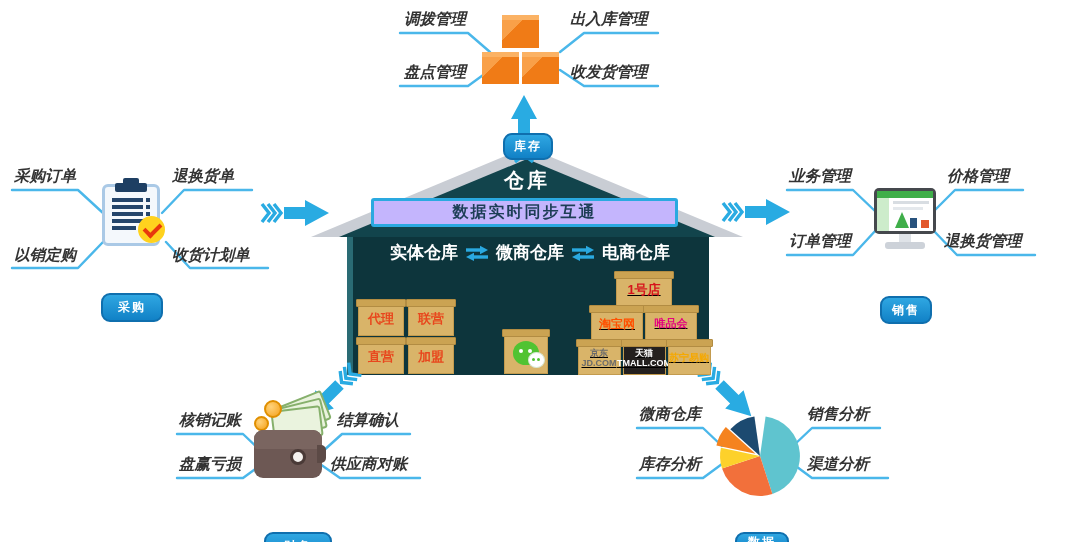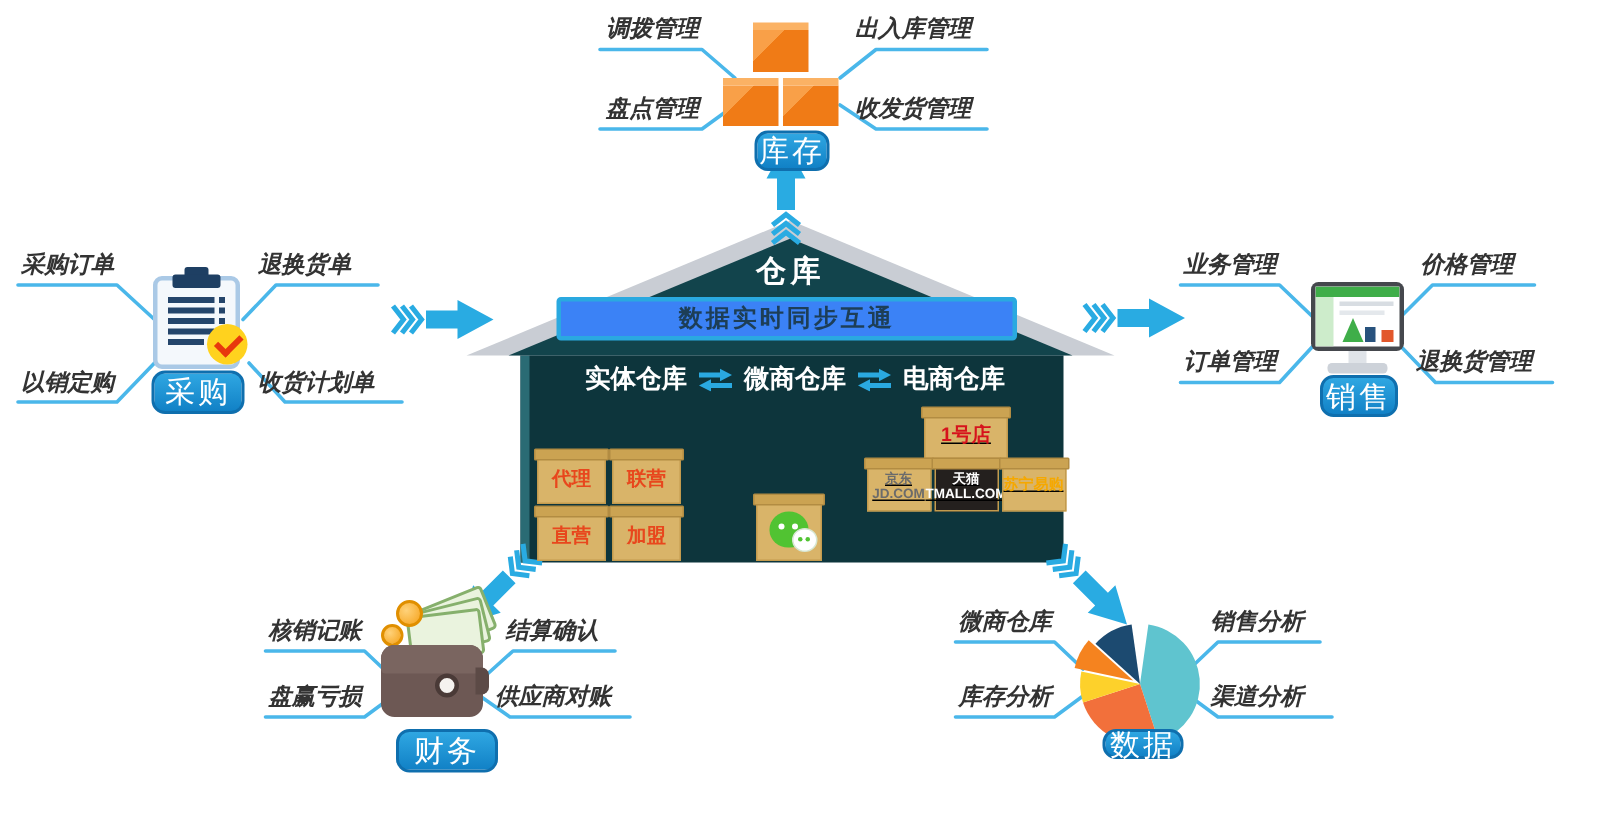--- a/index.html
+++ b/index.html
@@ -1,27 +1,27 @@
 <!DOCTYPE html>
 <html><head>
 <meta charset="utf-8">
 <style>
   html,body{margin:0;padding:0;background:#fff;}
   .stage{position:relative;width:1080px;height:542px;background:#fff;overflow:hidden;
          font-family:"Liberation Sans","DejaVu Sans",sans-serif;}
   .stage svg.layer{position:absolute;left:0;top:0;}
   .node{position:static;}
   .label{position:absolute;font-size:15.5px;font-weight:600;color:#333;white-space:nowrap;z-index:3;font-style:italic;}
-  .badge{position:absolute;background:linear-gradient(#2fa7e2,#1181c6);color:#fff;font-weight:400;
+  .badge{position:absolute;background:linear-gradient(#2fa7e2,#1181c6);color:#fff;font-weight:700;
          border:2px solid #0f6fae;border-radius:9px;display:flex;align-items:center;justify-content:center;
-         font-size:20px;letter-spacing:2px;z-index:4;box-sizing:border-box;}
+         font-size:12px;letter-spacing:2px;z-index:4;box-sizing:border-box;margin-top:46px;}
   
   .wh-title{position:absolute;left:477px;top:167px;width:100px;text-align:center;color:#fff;
             font-size:20px;font-weight:700;letter-spacing:3px;z-index:3;}
-  .banner{position:absolute;left:371px;top:198px;width:307px;height:29px;background:#3b82f6;
+  .banner{position:absolute;left:371px;top:198px;width:307px;height:29px;background:#c4b5fd;
           border:3px solid #2aa9e0;border-radius:3px;display:flex;align-items:center;justify-content:center;
           font-size:16px;font-weight:700;color:#1d3e56;letter-spacing:2px;z-index:3;box-sizing:border-box;}
   .channels{position:absolute;left:352px;top:241px;width:356px;display:flex;align-items:center;
             justify-content:center;gap:7px;color:#fff;font-size:17px;font-weight:700;z-index:3;}
   .crate{position:relative;background:#d9b469;border:1px solid #c39b4e;display:flex;align-items:center;
          justify-content:center;box-sizing:border-box;}
   .crate::before{content:"";position:absolute;top:-4px;left:-3px;right:-3px;height:6px;background:#cba352;
          border:1px solid #b28c42;border-radius:1px;}
   .crates-left{position:absolute;left:358px;top:302px;width:96px;display:grid;
                grid-template-columns:46px 46px;grid-gap:4px;z-index:3;}
@@ -172,20 +172,24 @@
           <i style="left:8px"></i>
         </span>
     </div>
   </div>
 
   <div class="stack-right">
     <div class="row">
       <div class="crate crate-sm" style="width:56px;color:#d6131c;font-size:13px">1号店</div>
     </div>
     <div class="row">
+      <div class="crate crate-sm" style="width:52px;color:#ff5000;font-size:12px">淘宝网</div>
+      <div class="crate crate-sm" style="width:52px;color:#e4007f">唯品会</div>
+    </div>
+    <div class="row">
       <div class="crate crate-sm" style="width:43px;color:#6b6b6b;font-size:9px;height:33px">京东JD.COM</div>
       <div class="crate crate-sm" style="width:43px;background:#24201e;color:#fff;font-size:9px;height:33px">天猫TMALL.COM</div>
       <div class="crate crate-sm" style="width:43px;color:#f5a800;font-size:10px;height:33px">苏宁易购</div>
     </div>
   </div>
 
   <div class="node">
     <div class="label" style="left:14px;top:166px">采购订单</div>
     <div class="label" style="left:14px;top:245px">以销定购</div>
     <div class="label" style="left:172px;top:166px">退换货单</div>

